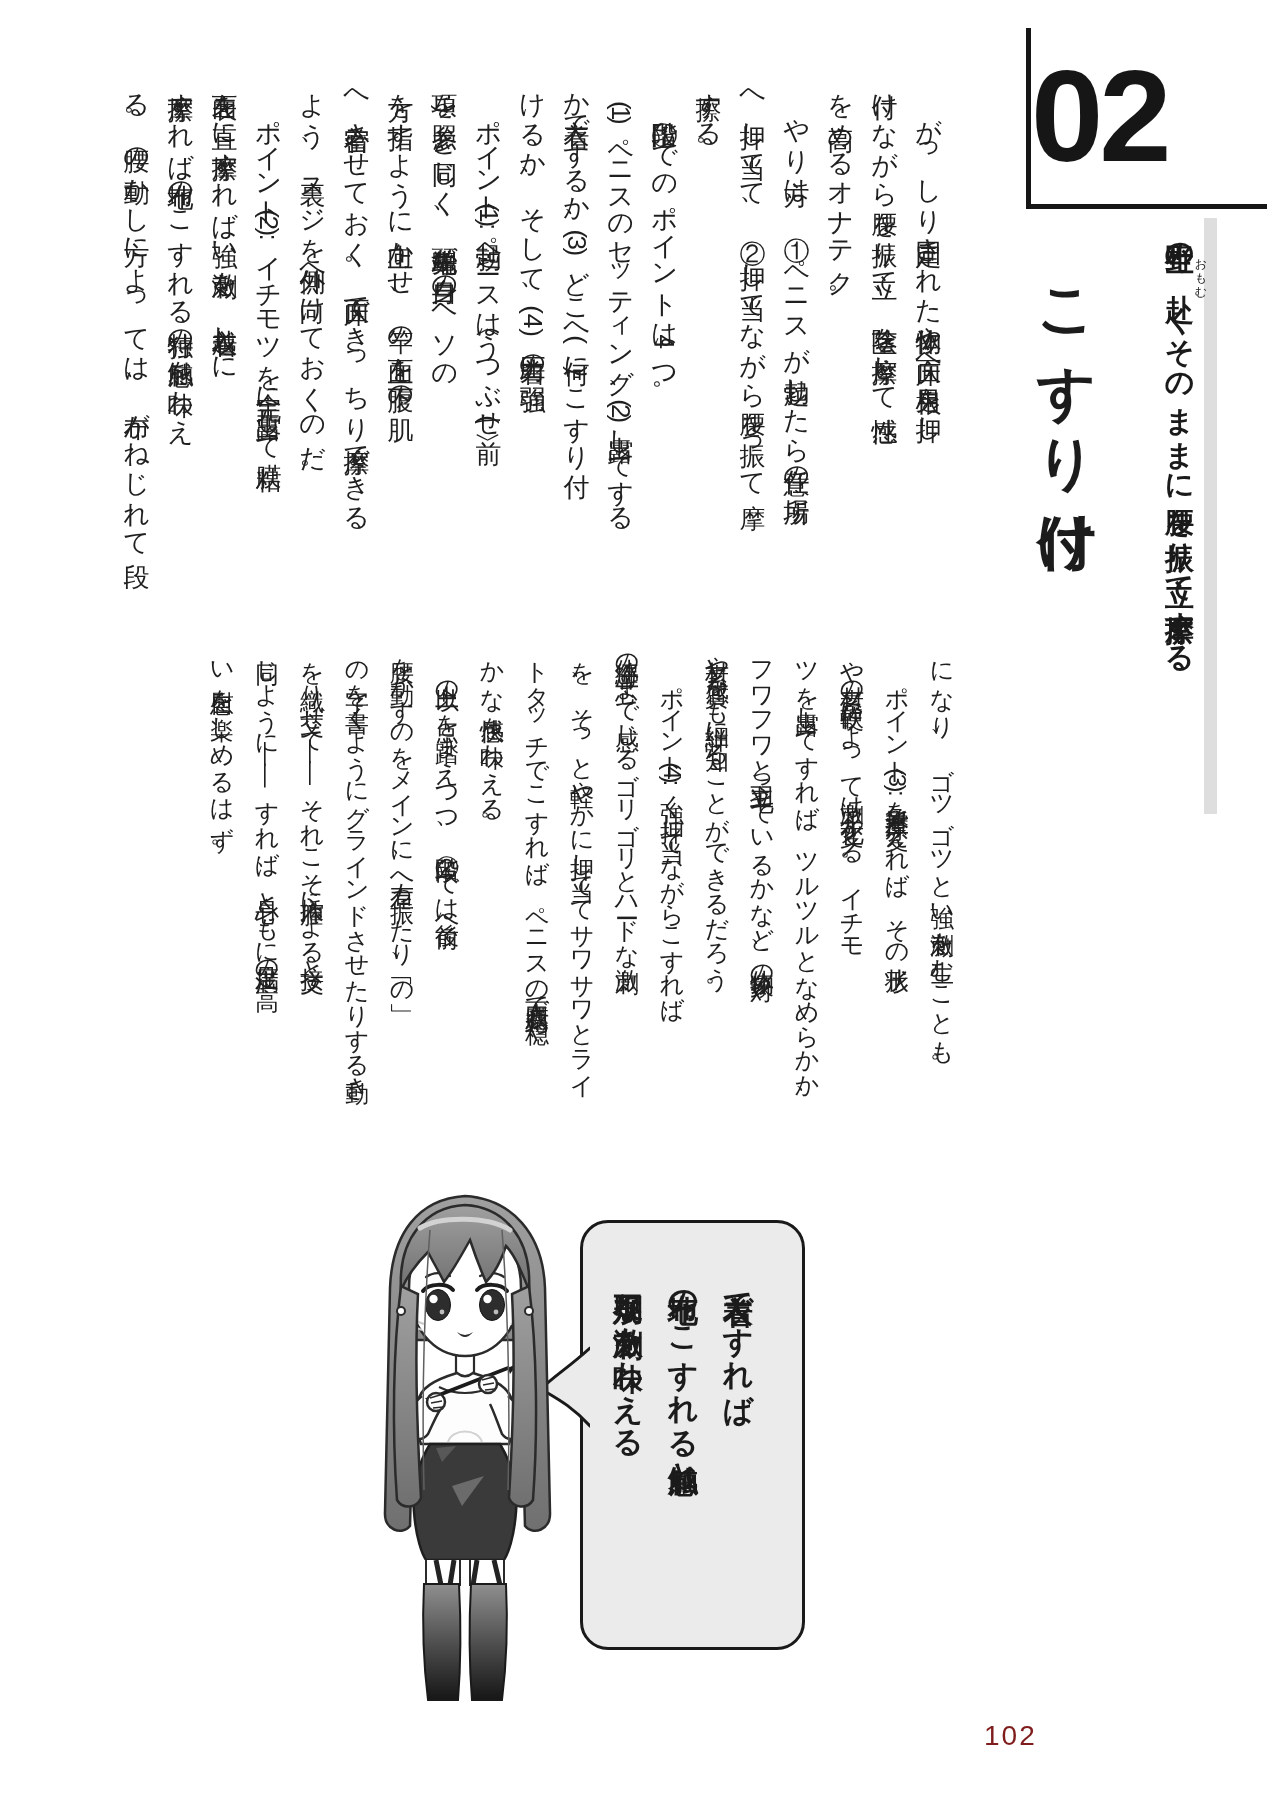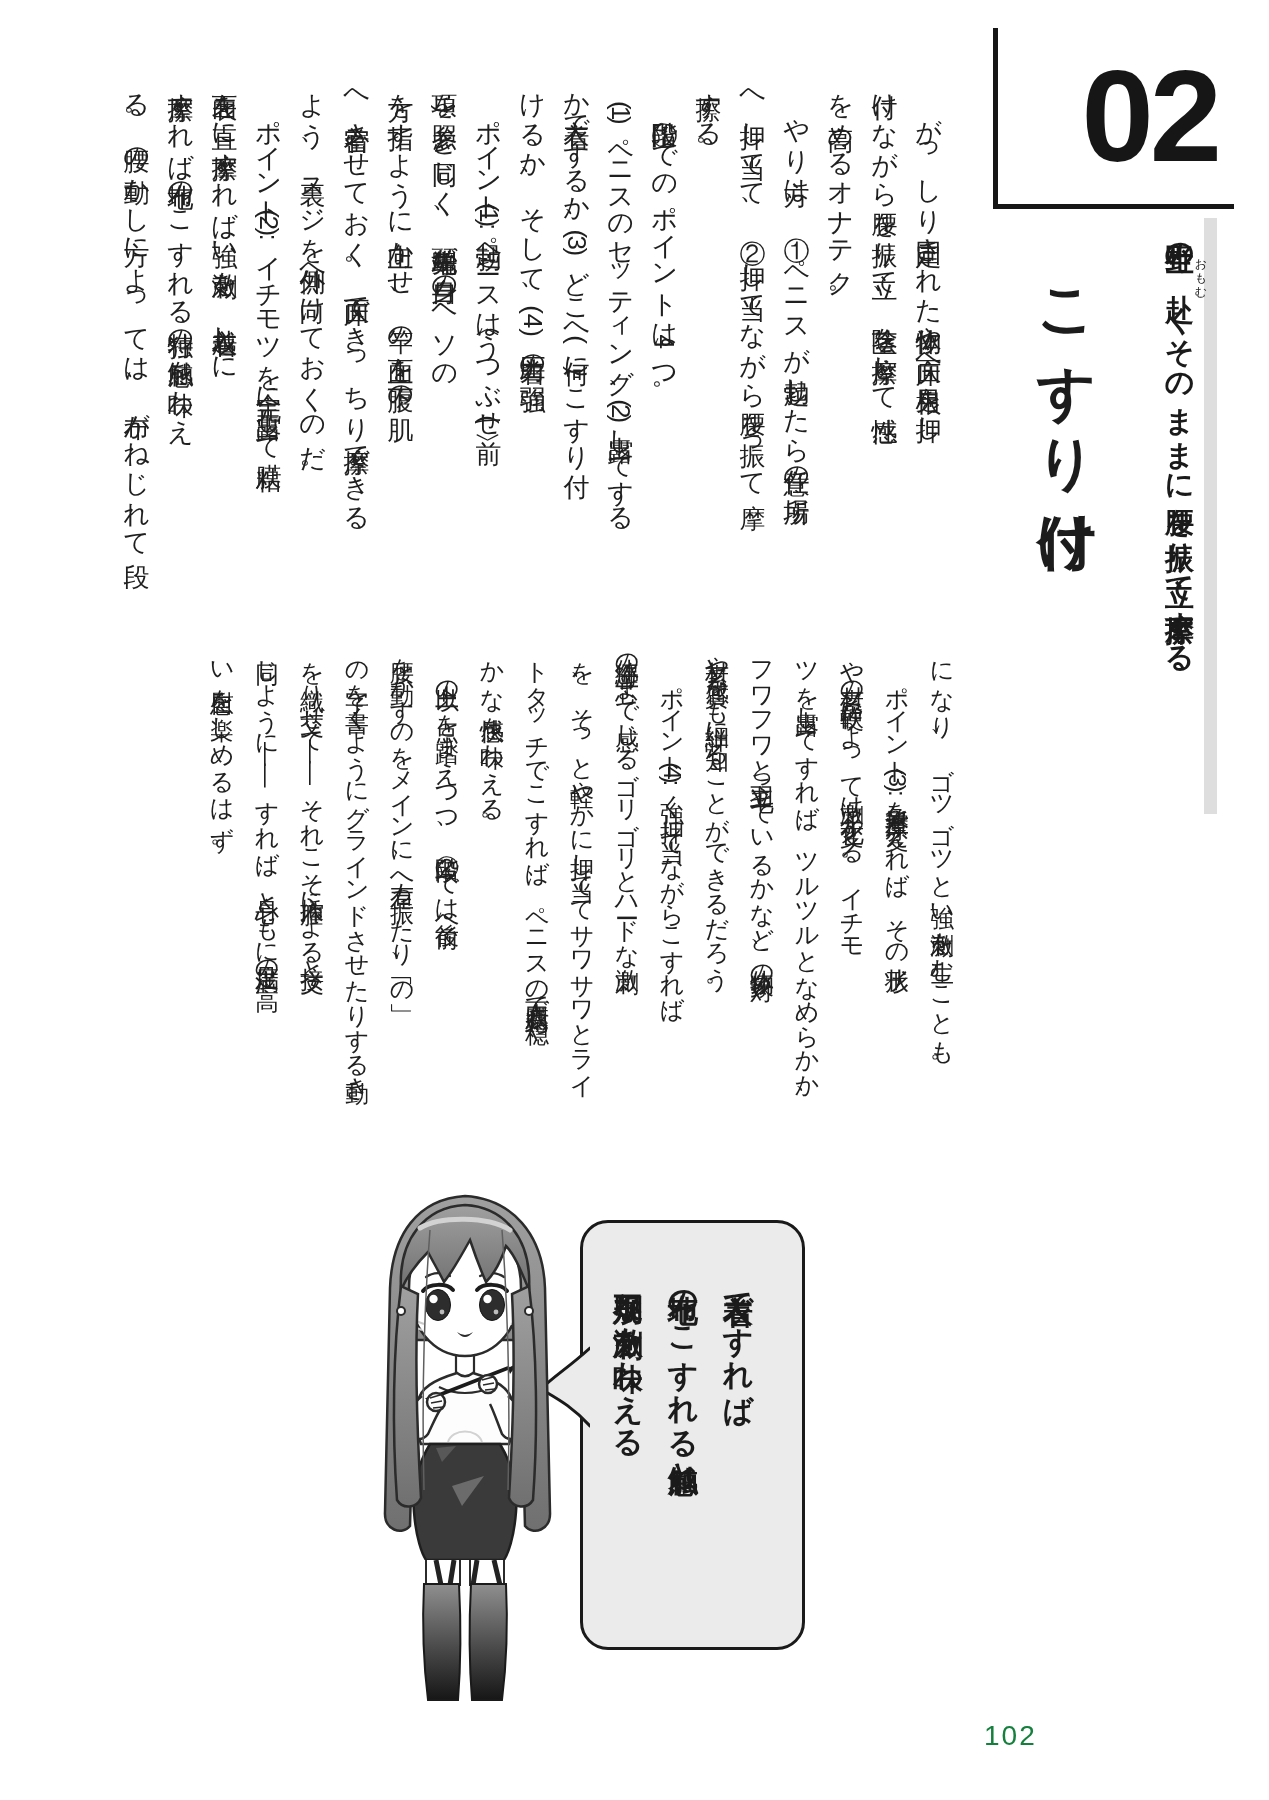--- a/index.html
+++ b/index.html
@@ -4,23 +4,23 @@
 <style>
   html,body{margin:0;padding:0;background:#ffffff;}
   .page{
     position:relative;width:1269px;height:1800px;background:#ffffff;
     font-family:"Liberation Sans",sans-serif;color:#1f1f1f;overflow:hidden;
   }
   .v{writing-mode:vertical-rl;text-orientation:mixed;}
 
   
   .chapter-block{
-    position:absolute;left:993px;top:28px;width:241px;height:181px;
+    position:absolute;left:1026px;top:28px;width:241px;height:181px;
     border-left:5px solid #161616;border-bottom:5px solid #161616;
-    box-sizing:border-box;display:flex;align-items:center;justify-content:flex-end;
+    box-sizing:border-box;display:flex;align-items:center;justify-content:flex-start;
     padding-right:16px;
   }
   .chapter-number{font-size:130px;font-weight:700;letter-spacing:-4px;line-height:1;color:#161616;}
 
   
   .subtitle-bar{position:absolute;left:1204px;top:218px;width:13px;height:596px;background:#dedede;}
   .subtitle{
     position:absolute;left:1160px;top:222px;height:600px;
     font-size:29px;font-weight:700;letter-spacing:0.5px;color:#1a1a1a;
   }
@@ -49,21 +49,21 @@
   .bubble-text{
     position:absolute;right:36px;top:48px;height:360px;
     font-size:30px;font-weight:700;line-height:55px;color:#1b1b1b;
   }
   .bubble-tail{position:absolute;left:538px;top:1342px;}
 
   .illustration{position:absolute;left:360px;top:1190px;}
 
   .page-number{
     position:absolute;left:984px;top:1720px;
-    font-size:28px;letter-spacing:2px;color:#15803d;font-weight:400;
+    font-size:28px;letter-spacing:2px;color:#7f1d1d;font-weight:400;
   }
 </style>
 </head>
 <body>
 
 <div class="page">
 
   <div class="chapter-block">
     <div class="chapter-number">02</div>
   </div>

